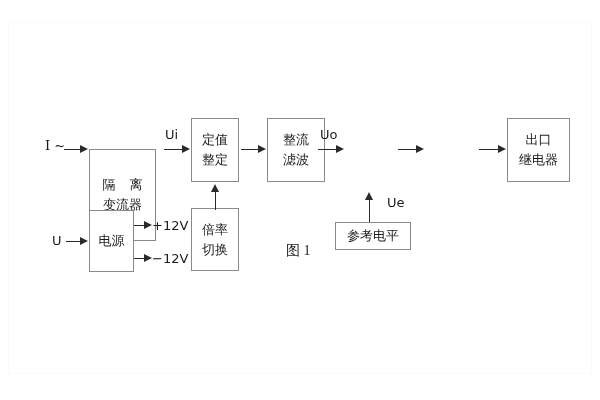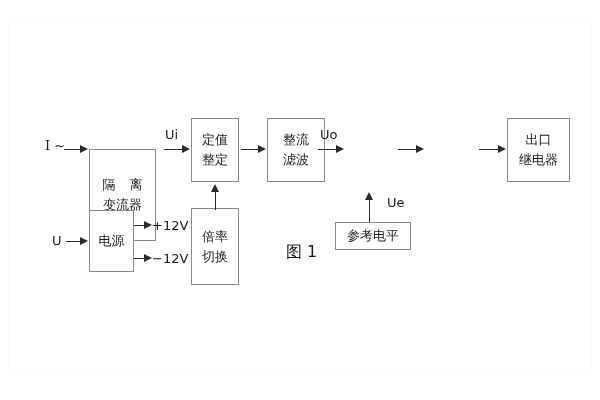--- a/index.html
+++ b/index.html
@@ -91,21 +91,21 @@
   <div class="box wide-letter" style="left:89px; top:113px; width:67px; height:92px;margin-top:36px;">
     <span class="ln spaced">隔 离</span>
     <span class="ln">变流器</span>
   </div>
 
   <div class="box" style="left:191px; top:118px; width:48px; height:64px;">
     <span class="ln">定值</span>
     <span class="ln">整定</span>
   </div>
 
-  <div class="box" style="left:191px; top:208px; width:48px; height:77px;">
+  <div class="box" style="left:191px; top:208px; width:48px; height:63px;">
     <span class="ln">倍率</span>
     <span class="ln">切换</span>
   </div>
 
   <div class="box" style="left:267px; top:118px; width:58px; height:64px;">
     <span class="ln">整流</span>
     <span class="ln">滤波</span>
   </div>
 
 
@@ -157,15 +157,15 @@
   <div class="arrow-r" style="left:144px; top:253.5px;"></div>
 
   <span class="lbl serif" style="left:45px; top:139px;">I ~</span>
   <span class="lbl" style="left:165px; top:128px;">Ui</span>
   <span class="lbl" style="left:320px; top:128px;text-align:right;">Uo</span>
   <span class="lbl" style="left:378px; top:196px;margin-left:9px;">Ue</span>
   <span class="lbl" style="left:52px; top:234px;">U</span>
   <span class="lbl" style="left:152px; top:219px;">+12V</span>
   <span class="lbl" style="left:152px; top:252px;">−12V</span>
 
-  <span class="lbl" style="left:286px; top:244px; font-size:16px;">图 1</span>
+  <span class="lbl" style="left:286px; top:244px; font-size:14px;font-family:Liberation Serif, serif;">图 1</span>
 
 </div>
 
 </body></html>

